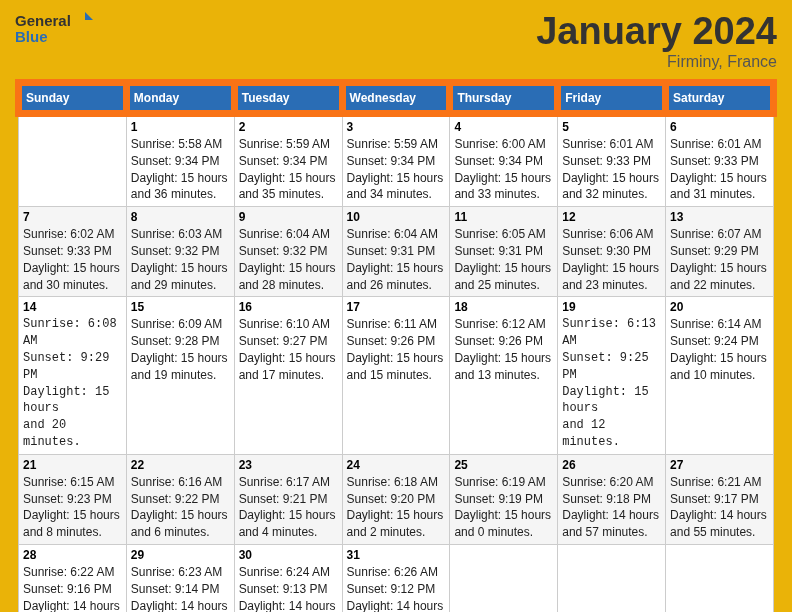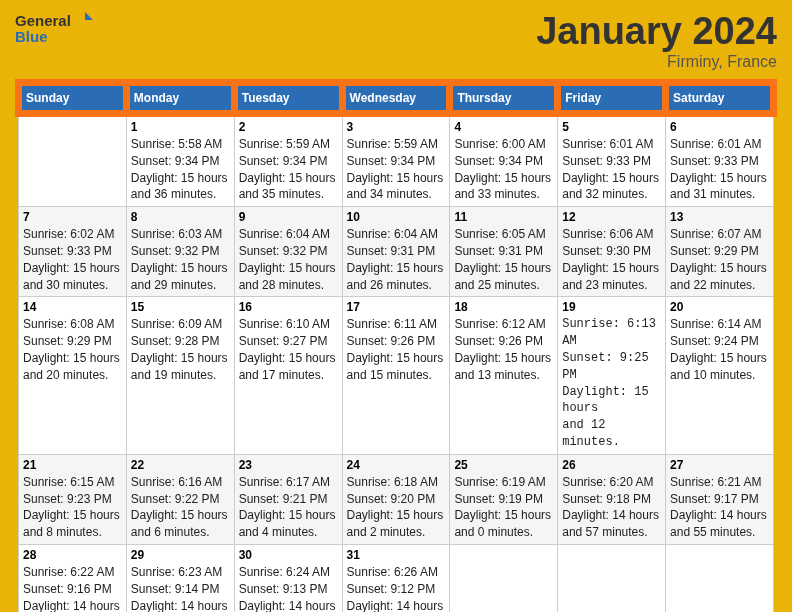--- a/index.html
+++ b/index.html
@@ -205,21 +205,21 @@
             <span class="day-num">13</span>
             <div class="day-info" style="white-space: pre-line;">Sunrise: 6:07 AM
 Sunset: 9:29 PM
 Daylight: 15 hours
 and 22 minutes.</div>
           </td>
         </tr>
         <tr>
           <td>
             <span class="day-num">14</span>
-            <div class="day-info" style="white-space: pre-line;">Sunrise: 6:08 AM
+            <div class="day-info" style="white-space: pre-line; font-family: Liberation Mono, monospace;">Sunrise: 6:08 AM
 Sunset: 9:29 PM
 Daylight: 15 hours
 and 20 minutes.</div>
           </td>
           <td>
             <span class="day-num">15</span>
             <div class="day-info" style="white-space: pre-line;">Sunrise: 6:09 AM
 Sunset: 9:28 PM
 Daylight: 15 hours
 and 19 minutes.</div>

